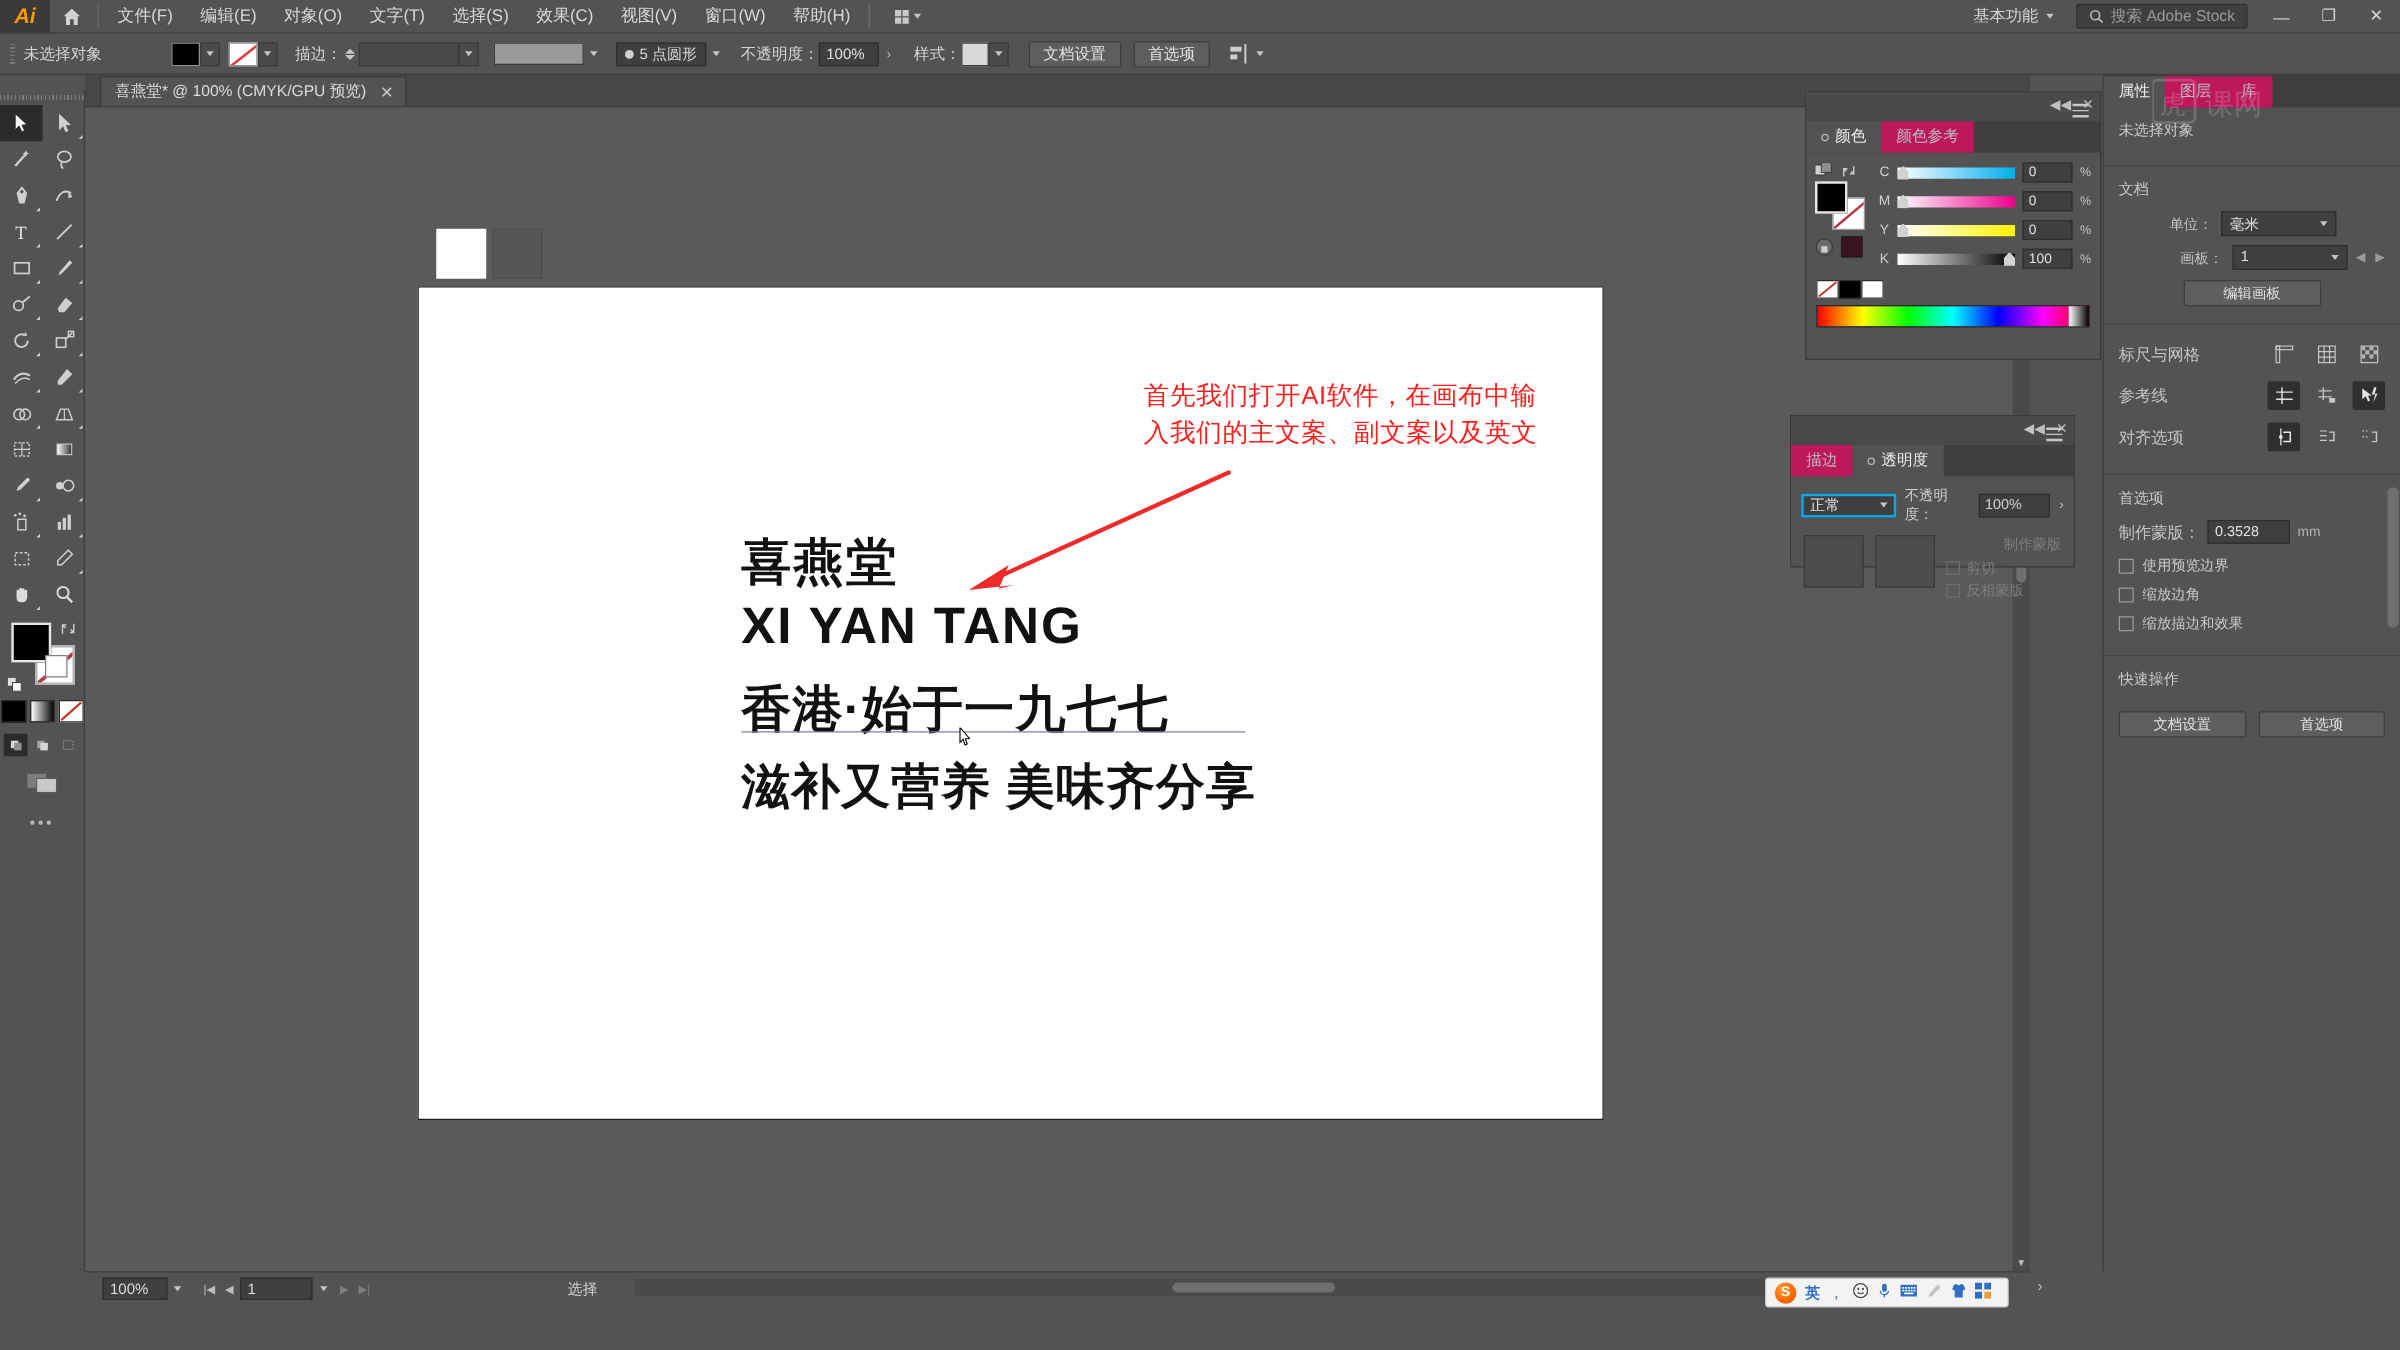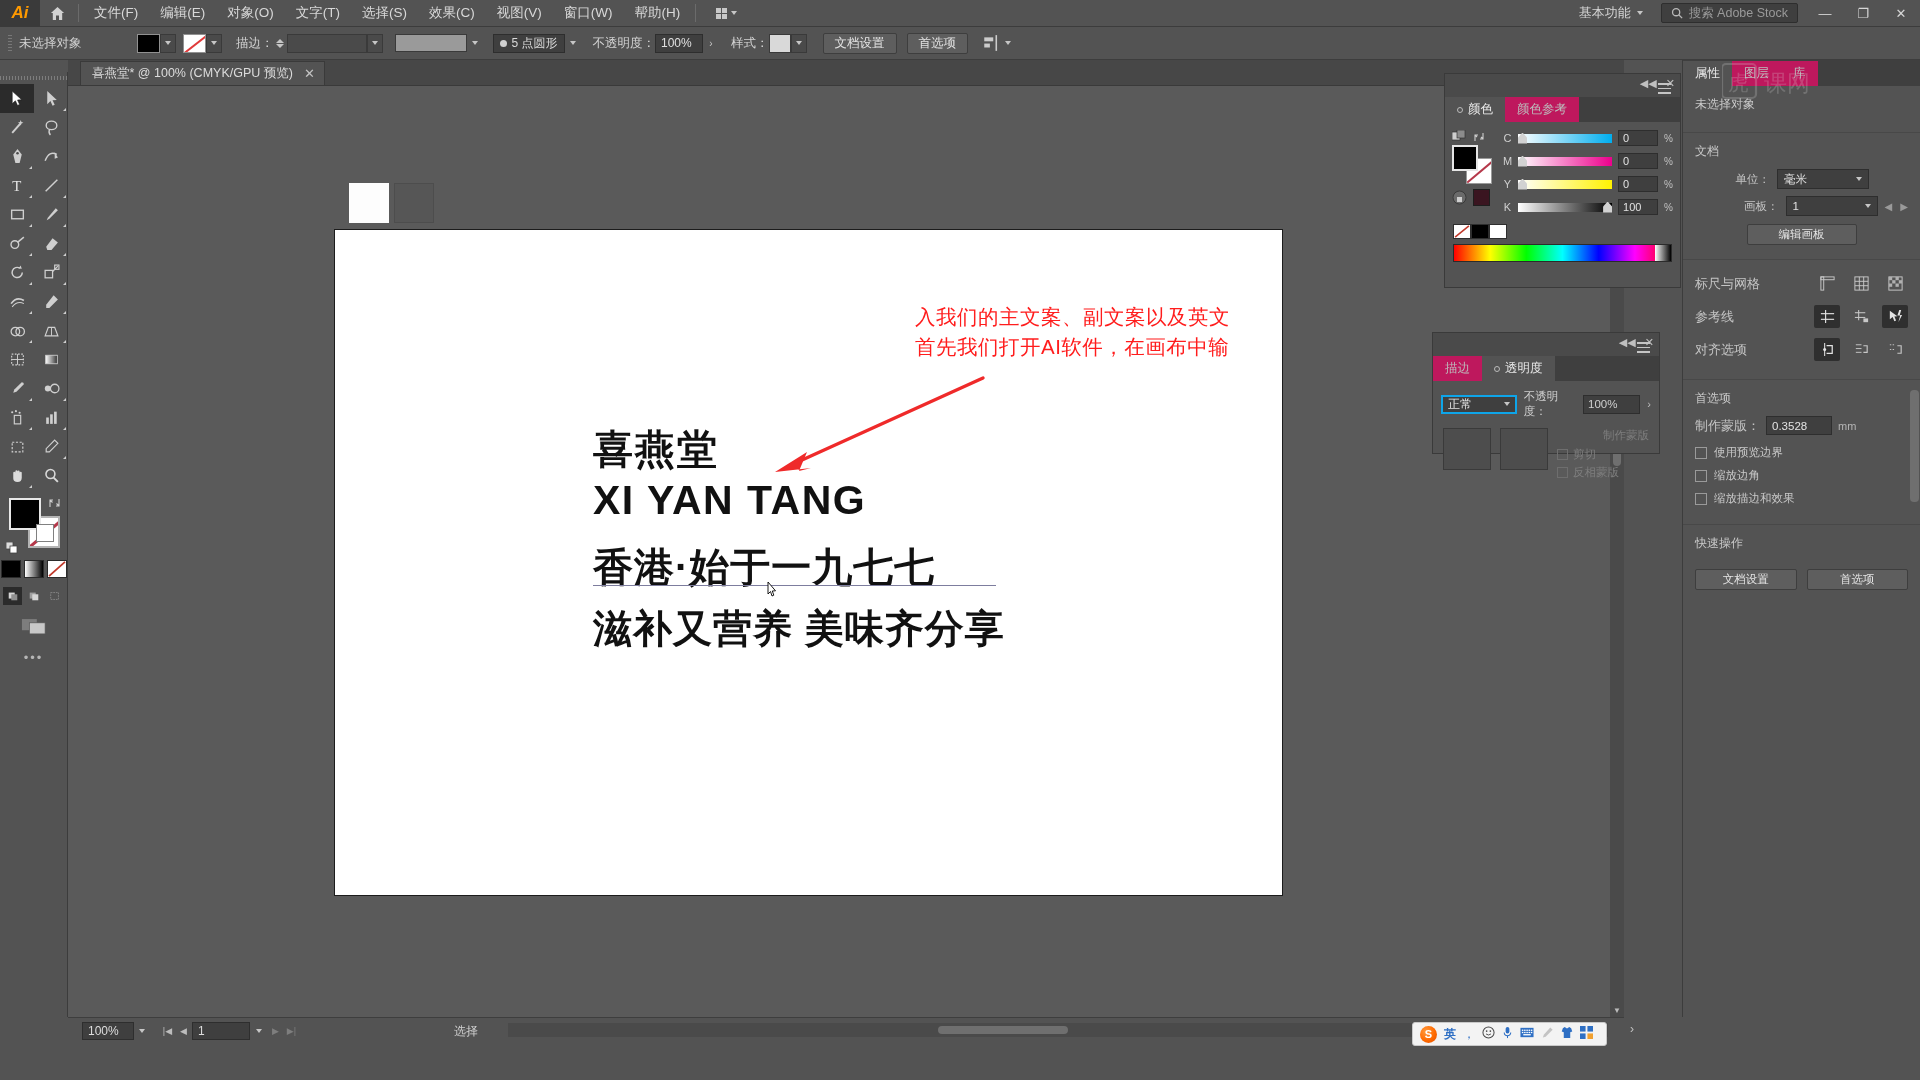--- a/index.html
+++ b/index.html
@@ -633,22 +633,22 @@
   </div>
 
   <div class="canvas-wrap">
     <div class="canvas-dark"></div>
 
     <div class="sq-white"></div>
     <div class="sq-gray"></div>
 
     <div class="artboard">
       <div class="annot">
+        <div>首先我们打开AI软件，在画布中输</div>
         <div>入我们的主文案、副文案以及英文</div>
-        <div>首先我们打开AI软件，在画布中输</div>
       </div>
 
       <svg class="arrow-svg" viewBox="0 0 230 110">
         <line x1="218" y1="8" x2="26" y2="95" stroke="#ef2a2a" stroke-width="3.4" stroke-linecap="round"></line>
         <path d="M10 102 L42 82 L34 101 L46 98 Z" fill="#ef2a2a"></path>
       </svg>
 
       <div class="ab-text line-cn1">喜燕堂</div>
       <div class="ab-text line-cn2">香港·始于一九七七</div>
       <div class="ab-text line-en">XI YAN TANG</div>

